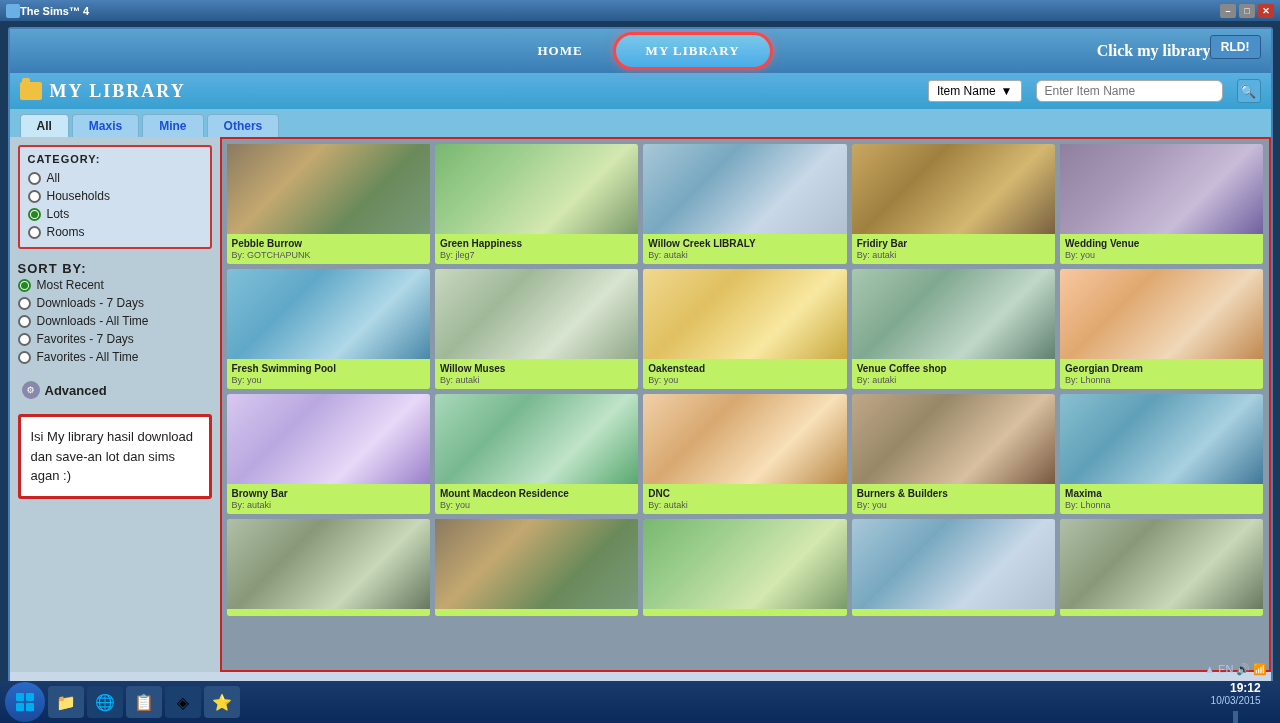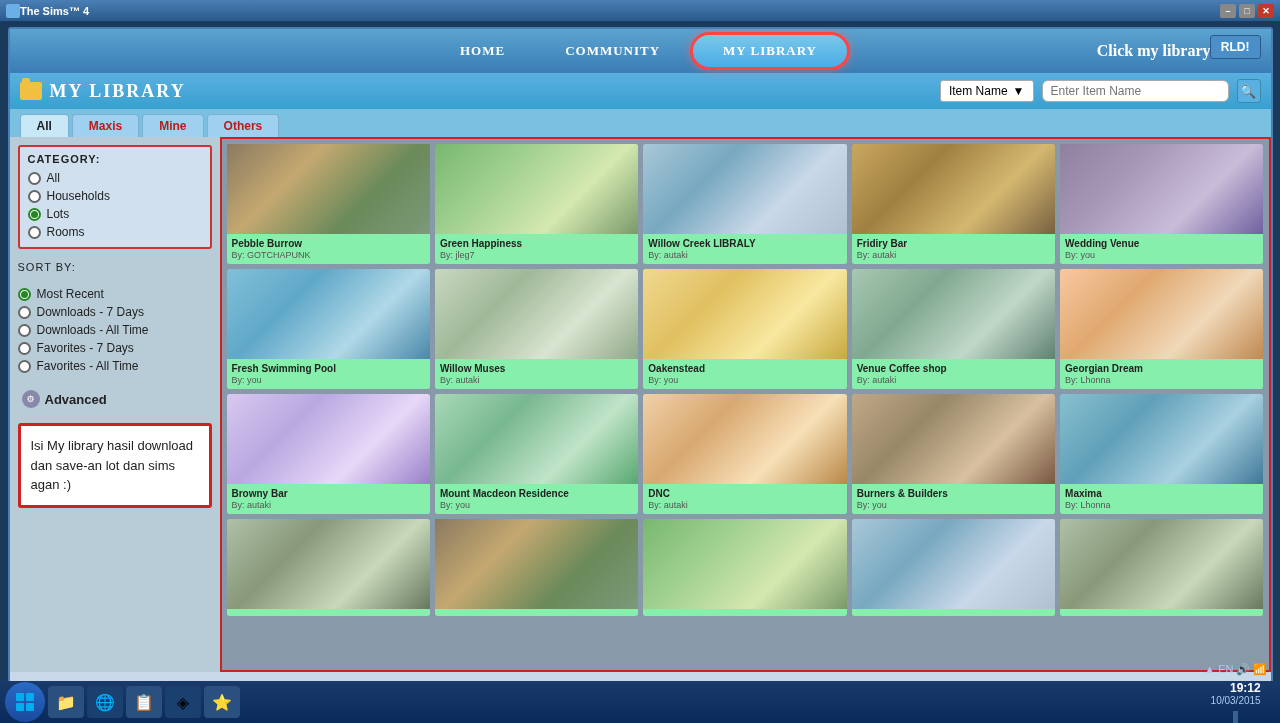--- a/index.html
+++ b/index.html
@@ -155,21 +155,21 @@
       left: 2px;
       width: 8px;
       height: 4px;
       background: #f0c040;
       border-radius: 2px 2px 0 0;
     }
 
     #search-area {
       display: flex;
       align-items: center;
-      gap: 8px;
+      gap: 14px;
     }
     #sort-dropdown {
       display: flex;
       align-items: center;
       background: white;
       border: 1px solid #aaa;
       border-radius: 3px;
       padding: 3px 8px;
       font-size: 12px;
       cursor: pointer;
@@ -206,21 +206,21 @@
       align-items: flex-end;
       padding: 0 10px;
       gap: 3px;
     }
     .content-tab {
       padding: 4px 16px;
       background: #a0d0f0;
       border-radius: 4px 4px 0 0;
       font-size: 12px;
       font-weight: bold;
-      color: #b91c1c;
+      color: #1d4ed8;
       cursor: pointer;
       border: 1px solid #7ab0d0;
       border-bottom: none;
     }
     .content-tab.active {
       background: #c8e8f8;
       color: #222;
     }
 
     
@@ -286,26 +286,26 @@
     }
     .radio-label {
       font-size: 12px;
       color: #222;
     }
 
     #sort-box {
       padding: 4px 0;
     }
     #sort-label {
-      font-size: 11px;
-      font-weight: normal;
+      font-size: 13px;
+      font-weight: bold;
       color: #222;
       letter-spacing: 1px;
       text-transform: uppercase;
-      margin-bottom: 12px;
+      margin-bottom: 0;
     }
 
     #advanced-btn {
       display: flex;
       align-items: center;
       gap: 5px;
       padding: 3px 4px;
       cursor: pointer;
     }
     #advanced-icon {
@@ -360,21 +360,21 @@
       cursor: pointer;
     }
     .grid-thumb {
       width: 100%;
       height: 90px;
       background: #556677;
       position: relative;
       overflow: hidden;
     }
     .grid-info {
-      background: #86efac;
+      background: #bef264;
       padding: 3px 5px 4px;
     }
     .grid-title {
       font-size: 10px;
       font-weight: bold;
       color: #222;
       line-height: 1.3;
     }
     .grid-author {
       font-size: 9px;
@@ -481,21 +481,20 @@
     <button class="win-btn win-btn-max">□</button>
     <button class="win-btn win-btn-close">✕</button>
   </div>
 </div>
 
 <div id="app-window">
 
   <div id="top-nav">
     <div id="top-nav-row">
       <div class="nav-tab">Home</div>
-      <div class="nav-tab">COMMunity</div>
       <div class="nav-tab active">My  Library</div>
     </div>
     <span id="click-instruction">Click my library</span>
     <button id="rld-btn">RLD!</button>
   </div>
 
   <div id="library-header">
     <div id="library-title">
       <div id="folder-icon"></div>
       <span>My  Library</span>

